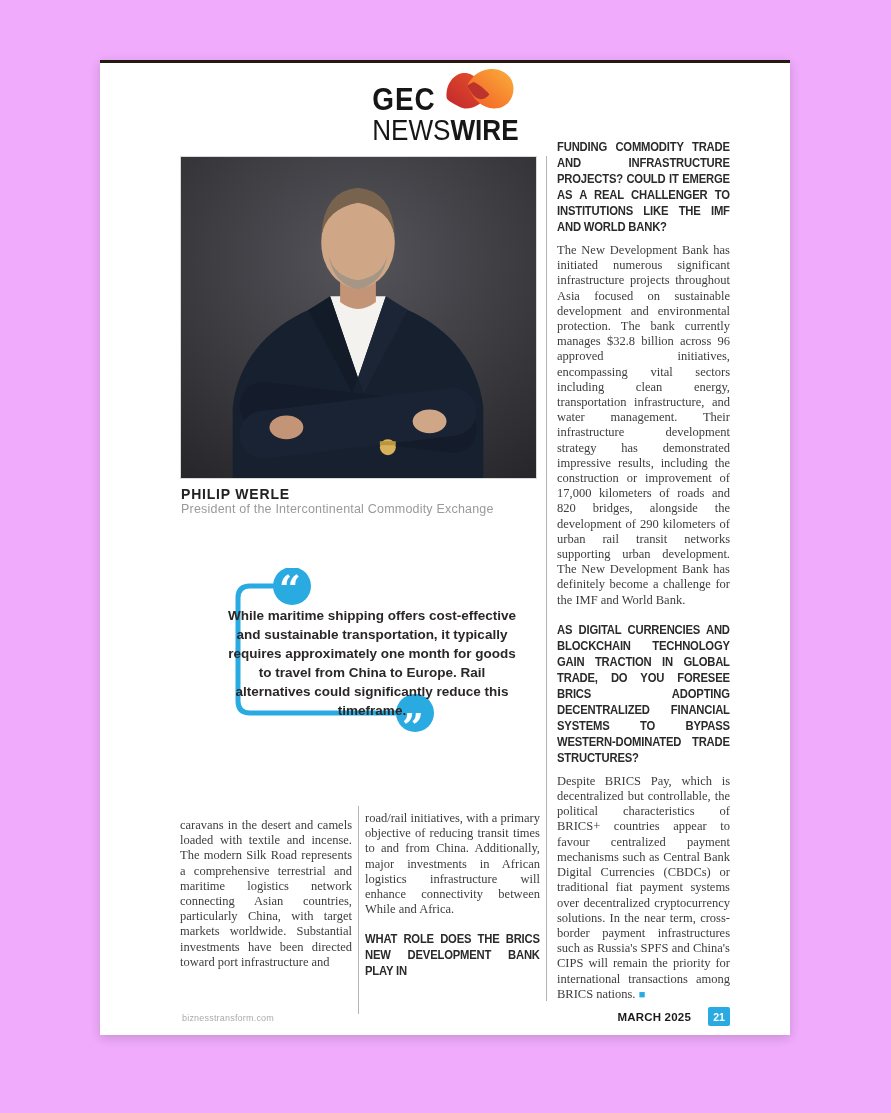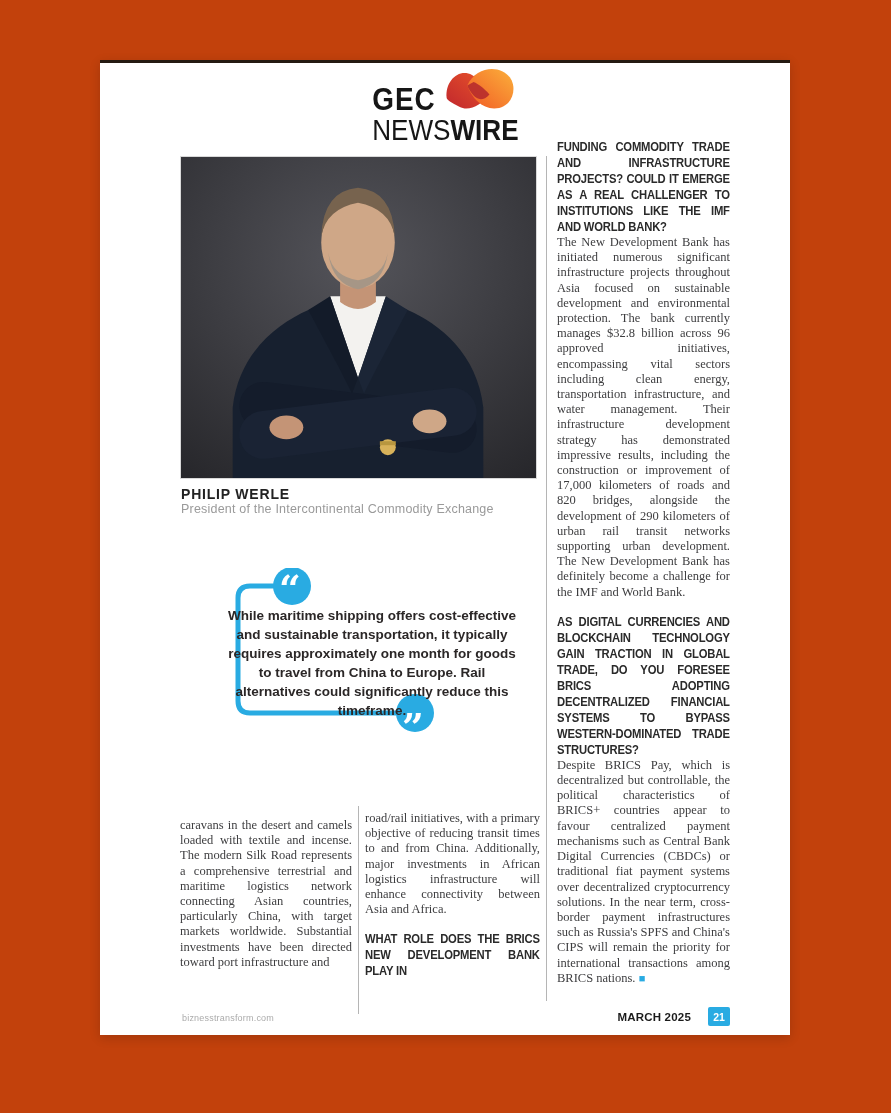--- a/index.html
+++ b/index.html
@@ -1,16 +1,16 @@
 <!DOCTYPE html>
 <html><head>
 <meta charset="utf-8">
 <style>
   html,body{margin:0;padding:0;}
-  .canvas{position:relative;width:891px;height:1113px;background:#c2410c;overflow:hidden;
+  .canvas{position:relative;width:891px;height:1113px;background:#f0abfc;overflow:hidden;
           font-family:"Liberation Sans",sans-serif;}
   .page{position:absolute;left:100px;top:60px;width:690px;height:972px;background:#ffffff;
         border-top:3px solid #241a12;box-shadow:0 3px 10px rgba(0,0,0,.16);}
 
   
   .logo{position:absolute;top:4px;left:0;right:0;display:flex;flex-direction:column;align-items:center;}
   .logo-inner{transform:scaleX(.9);transform-origin:50% 0;}
   .logo-row1{display:flex;align-items:flex-end;justify-content:center;height:50px;}
   .logo-gec{font-size:31px;font-weight:800;color:#161616;letter-spacing:1px;line-height:1;margin-bottom:2px;}
   .logo-swoosh{margin-left:4px;margin-bottom:-4px;}
@@ -36,21 +36,21 @@
 
   
   .serif{font-family:"Liberation Serif",serif;font-size:12.5px;line-height:15.2px;
          text-align:justify;color:#3d3d3f;}
   .headline{font-weight:700;font-size:12.5px;line-height:16px;color:#2a2a2a;text-align:justify;
             letter-spacing:-.2px;width:111%;transform:scaleX(.9);transform-origin:0 0;}
   .col-left{position:absolute;left:80px;top:748px;width:172px;margin-top:7px;}
   .col-mid{position:absolute;left:265px;top:748px;width:175px;}
   .col-mid .headline{margin-top:14px;}
   .col-right{position:absolute;left:457px;top:76px;width:173px;}
-  .col-right .body{margin-top:0;}
+  .col-right .body{margin-top:8px;}
   .col-right .headline.second{margin-top:14px;}
   .divider{position:absolute;width:1px;background:#b5b5b5;}
   .divider-1{left:258px;top:743px;height:208px;}
   .divider-2{left:446px;top:93px;height:845px;}
   .endmark{color:#29abe2;font-size:11px;}
 
   
   .footer-site{position:absolute;left:82px;top:950px;font-size:9px;color:#ababab;letter-spacing:.2px;}
   .footer-right{position:absolute;right:60px;top:944px;display:flex;align-items:center;gap:17px;}
   .footer-issue{font-size:11.5px;font-weight:800;color:#1b1b1b;letter-spacing:.2px;}
@@ -138,21 +138,21 @@
       </svg>
       <div class="quote-text">While maritime shipping offers cost-effective and sustainable transportation, it typically requires approximately one month for goods to travel from China to Europe. Rail alternatives could significantly reduce this timeframe.</div>
     </div>
 
     <div class="divider divider-1"></div>
     <div class="divider divider-2"></div>
 
     <div class="col-left serif">caravans in the desert and camels loaded with textile and incense. The modern Silk Road represents a comprehensive terrestrial and maritime logistics network connecting Asian countries, particularly China, with target markets worldwide. Substantial investments have been directed toward port infrastructure and</div>
 
     <div class="col-mid">
-      <div class="serif">road/rail initiatives, with a primary objective of reducing transit times to and from China. Additionally, major investments in African logistics infrastructure will enhance connectivity between Asia and Africa.</div>
+      <div class="serif">road/rail initiatives, with a primary objective of reducing transit times to and from China. Additionally, major investments in African logistics infrastructure will enhance connectivity between While and Africa.</div>
       <div class="headline">WHAT ROLE DOES THE BRICS NEW DEVELOPMENT BANK PLAY IN</div>
     </div>
 
     <div class="col-right">
       <div class="headline">FUNDING COMMODITY TRADE AND INFRASTRUCTURE PROJECTS? COULD IT EMERGE AS A REAL CHALLENGER TO INSTITUTIONS LIKE THE IMF AND WORLD BANK?</div>
       <div class="serif body">The New Development Bank has initiated numerous significant infrastructure projects throughout Asia focused on sustainable development and environmental protection. The bank currently manages $32.8 billion across 96 approved initiatives, encompassing vital sectors including clean energy, transportation infrastructure, and water management. Their infrastructure development strategy has demonstrated impressive results, including the construction or improvement of 17,000 kilometers of roads and 820 bridges, alongside the development of 290 kilometers of urban rail transit networks supporting urban development. The New Development Bank has definitely become a challenge for the IMF and World Bank.</div>
       <div class="headline second">AS DIGITAL CURRENCIES AND BLOCKCHAIN TECHNOLOGY GAIN TRACTION IN GLOBAL TRADE, DO YOU FORESEE BRICS ADOPTING DECENTRALIZED FINANCIAL SYSTEMS TO BYPASS WESTERN-DOMINATED TRADE STRUCTURES?</div>
       <div class="serif body"><span>Despite BRICS Pay, which is decentralized but controllable, the political characteristics of BRICS+ countries appear to favour centralized payment mechanisms such as Central Bank Digital Currencies (CBDCs) or traditional fiat payment systems over decentralized cryptocurrency solutions. In the near term, cross-border payment infrastructures such as Russia's SPFS and China's CIPS will remain the priority for international transactions among BRICS nations.</span> <span class="endmark">■</span></div>
     </div>
 

